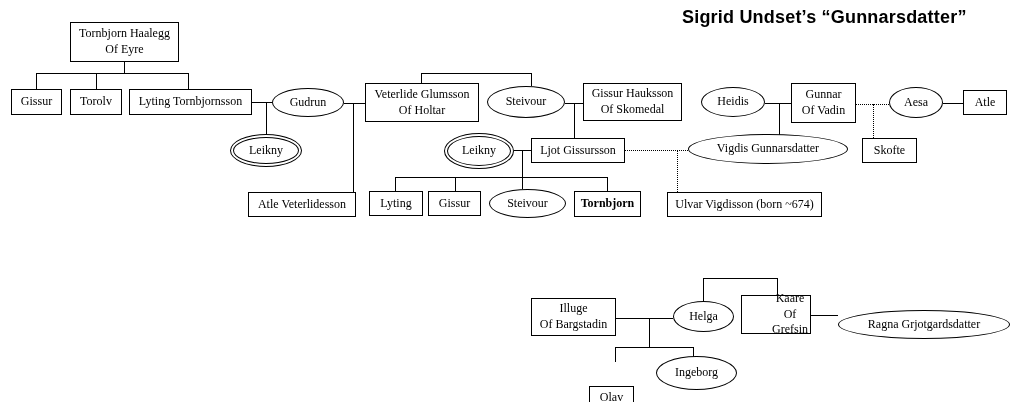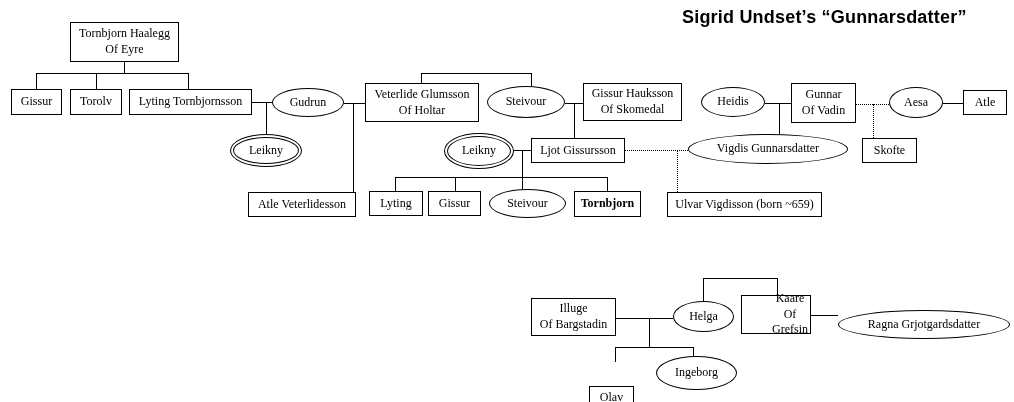--- a/index.html
+++ b/index.html
@@ -167,21 +167,21 @@
         <span class="node-label">Heidis</span>
       </div>
       <div class="node rect" style="left: 791px; top: 83px; width: 65px; height: 40px;">
         <span class="node-label">Gunnar
 Of Vadin</span>
       </div>
       <div class="node ellipse" style="left: 688px; top: 134px; width: 160px; height: 30px; align-items: center;">
         <span class="node-label">Vigdis Gunnarsdatter</span>
       </div>
       <div class="node rect" style="left: 667px; top: 192px; width: 155px; height: 25px;">
-        <span class="node-label">Ulvar Vigdisson (born ~659)</span>
+        <span class="node-label">Ulvar Vigdisson (born ~674)</span>
       </div>
       <div class="node ellipse" style="left: 889px; top: 87px; width: 54px; height: 31px;">
         <span class="node-label">Aesa</span>
       </div>
       <div class="node rect" style="left: 963px; top: 90px; width: 44px; height: 25px;">
         <span class="node-label">Atle</span>
       </div>
       <div class="node rect" style="left: 862px; top: 138px; width: 55px; height: 25px;">
         <span class="node-label">Skofte</span>
       </div>

